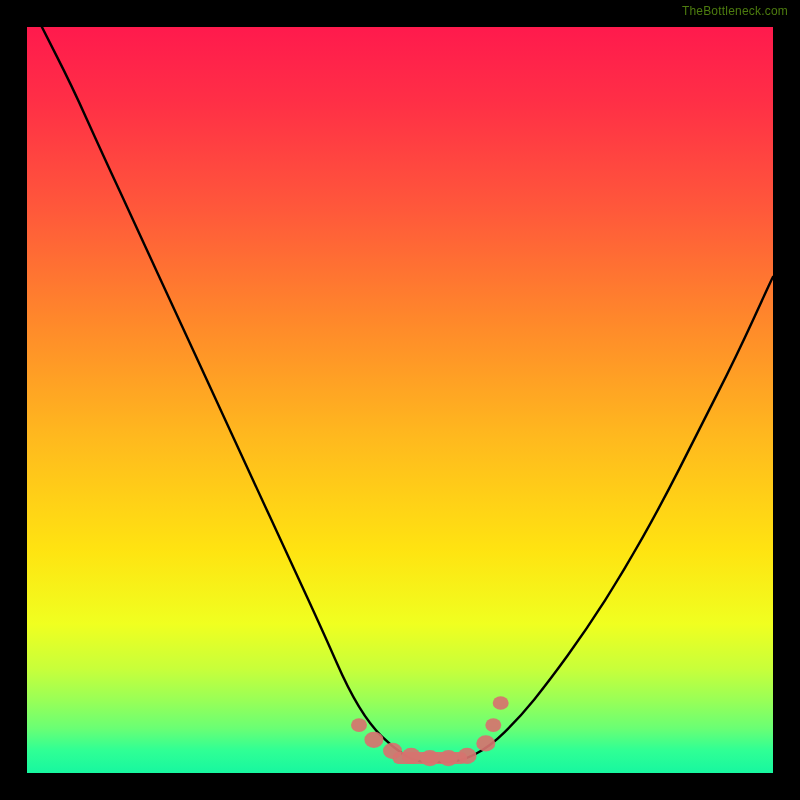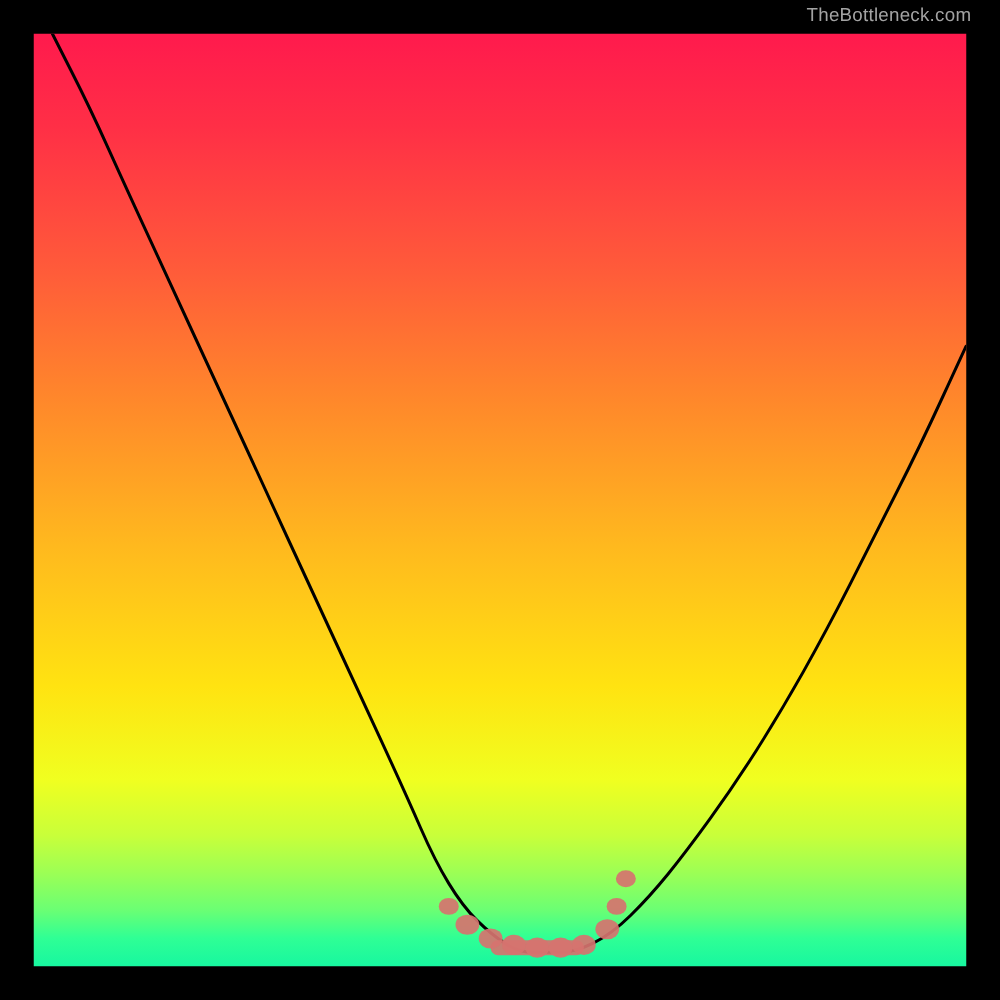--- a/index.html
+++ b/index.html
@@ -45,23 +45,23 @@
   .curve-svg {
     position: absolute;
     left: 0;
     top: 0;
     width: 746px;
     height: 746px;
   }
   .attribution {
     position: absolute;
     top: 4px;
-    right: 23px;
-    color: #a3a3a3;
-    font-size: 15px;
+    right: 12px;
+    color: #4d7c0f;
+    font-size: 12px;
     letter-spacing: 0.2px;
     user-select: none;
   }
 </style>
 </head>
 <body>
 
 <div class="frame">
   <div class="plot">
     <svg class="curve-svg" viewBox="0 0 746 746" preserveAspectRatio="none">

